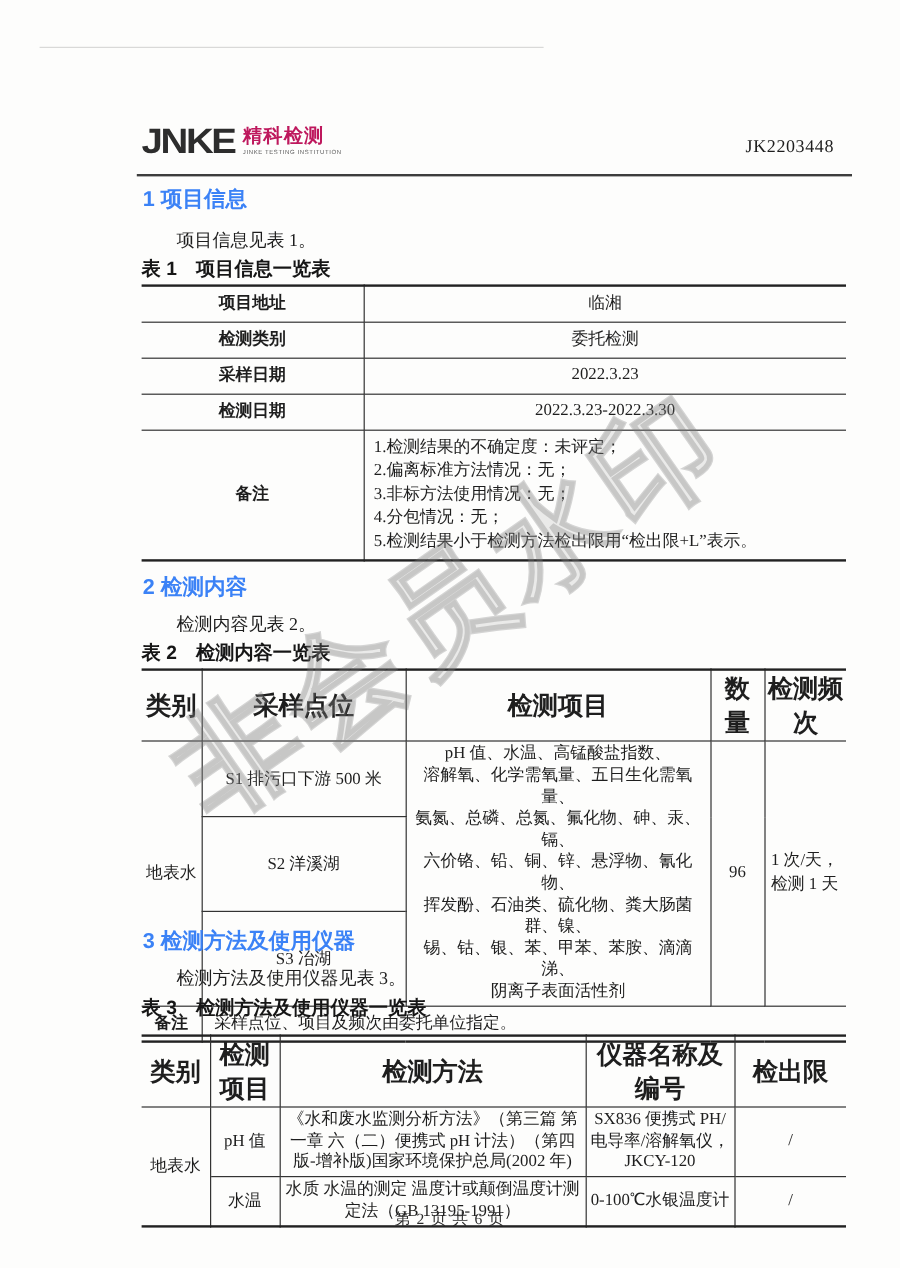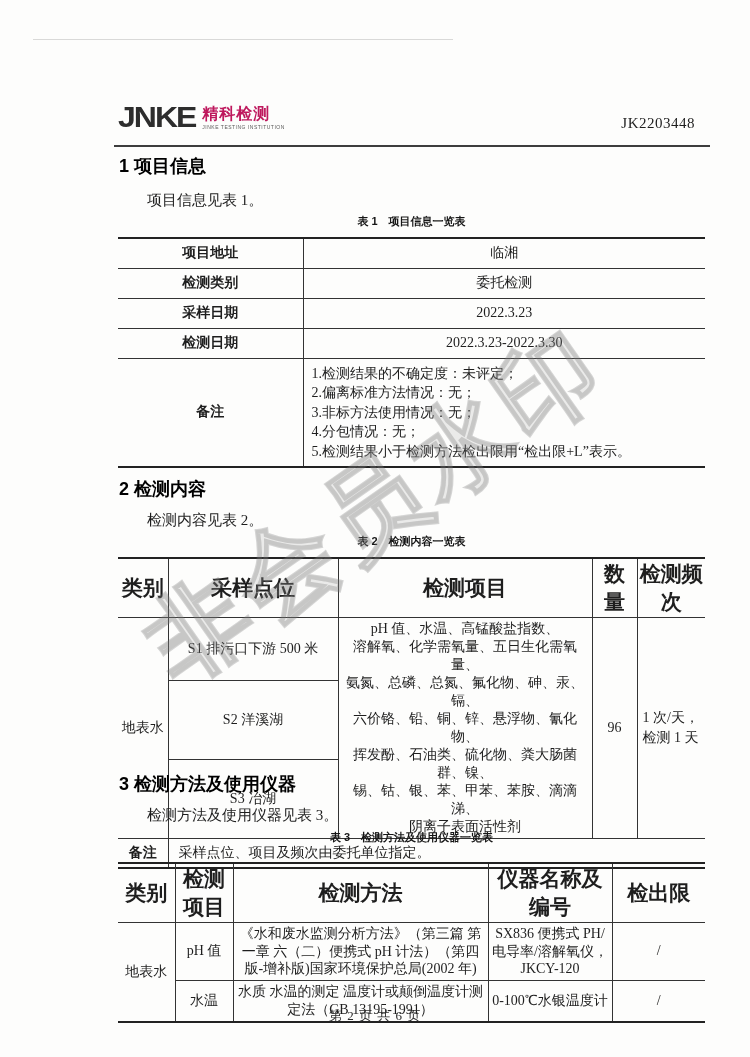--- a/index.html
+++ b/index.html
@@ -18,23 +18,23 @@
   .logo-right { display:flex; flex-direction:column; margin-top:4px; }
   .logo-cn { font-family:"Liberation Sans", sans-serif; font-weight:bold; font-size:16px;
     color:#be185d; letter-spacing:1px; line-height:1.1; }
   .logo-sub { font-size:5px; color:#5a5a5a; letter-spacing:.5px; margin-top:1px;
     font-family:"Liberation Sans", sans-serif; }
   .report-no { right:55px; top:115px; font-size:15px; letter-spacing:.5px; }
   .header-rule { left:114px; top:145px; width:596px; height:2px; background:#3d3d3d; }
   .scan-line { left:33px; top:39px; width:420px; height:1px; background:rgba(150,150,150,.35); }
 
   
-  .sec-h { font-size:18px; color:#000000; }
+  .sec-h { font-size:18px; color:#3b82f6; }
   .intro { font-size:15px; }
-  .caption { left:118px; width:587px; text-align:center; font-size:11px; white-space:pre; color:#161616; }
+  .caption { left:118px; width:587px; font-size:16px; white-space:pre; color:#161616; }
 
   
   .rtable { border-collapse:collapse; table-layout:fixed;
     border-top:2.5px solid #222; border-bottom:2.5px solid #222; }
   .rtable td, .rtable th { border:1px solid #333; text-align:center; vertical-align:middle;
     font-size:14px; font-weight:normal; padding:1px 2px; overflow:hidden; }
   .rtable th { font-family:"Liberation Sans", sans-serif; font-weight:bold; font-size:21px;margin-top:28px; }
   .rtable .lbl { font-family:"Liberation Sans", sans-serif; font-weight:bold; }
   .rtable .nl { border-left:none; }
   .rtable .nr { border-right:none; }

